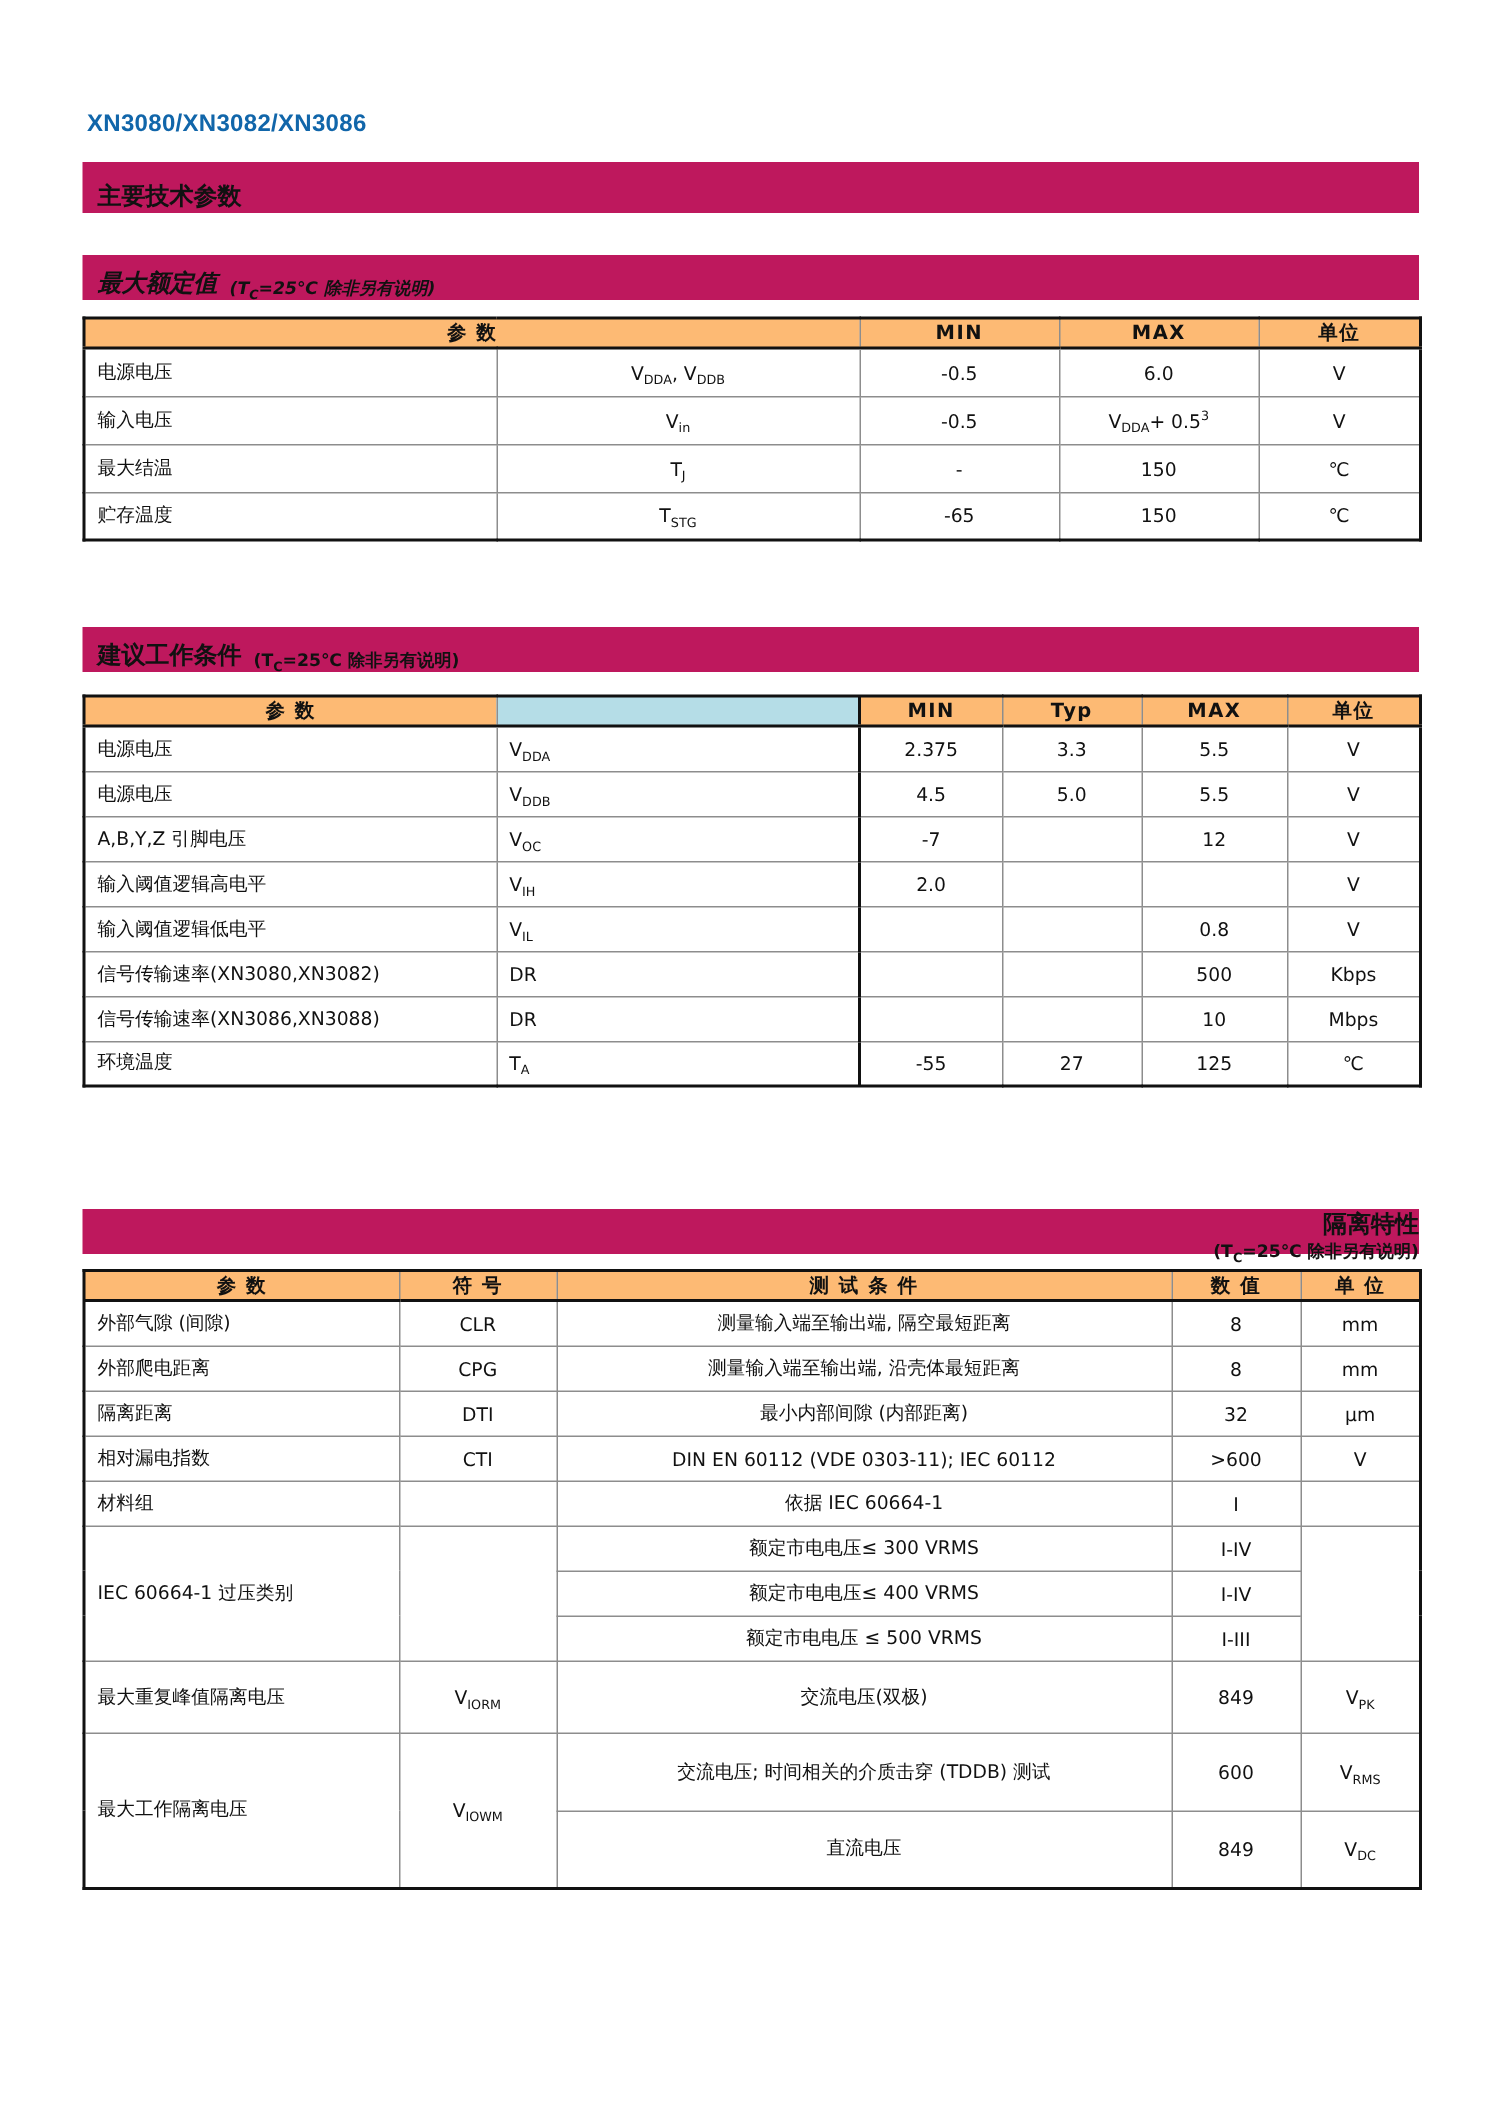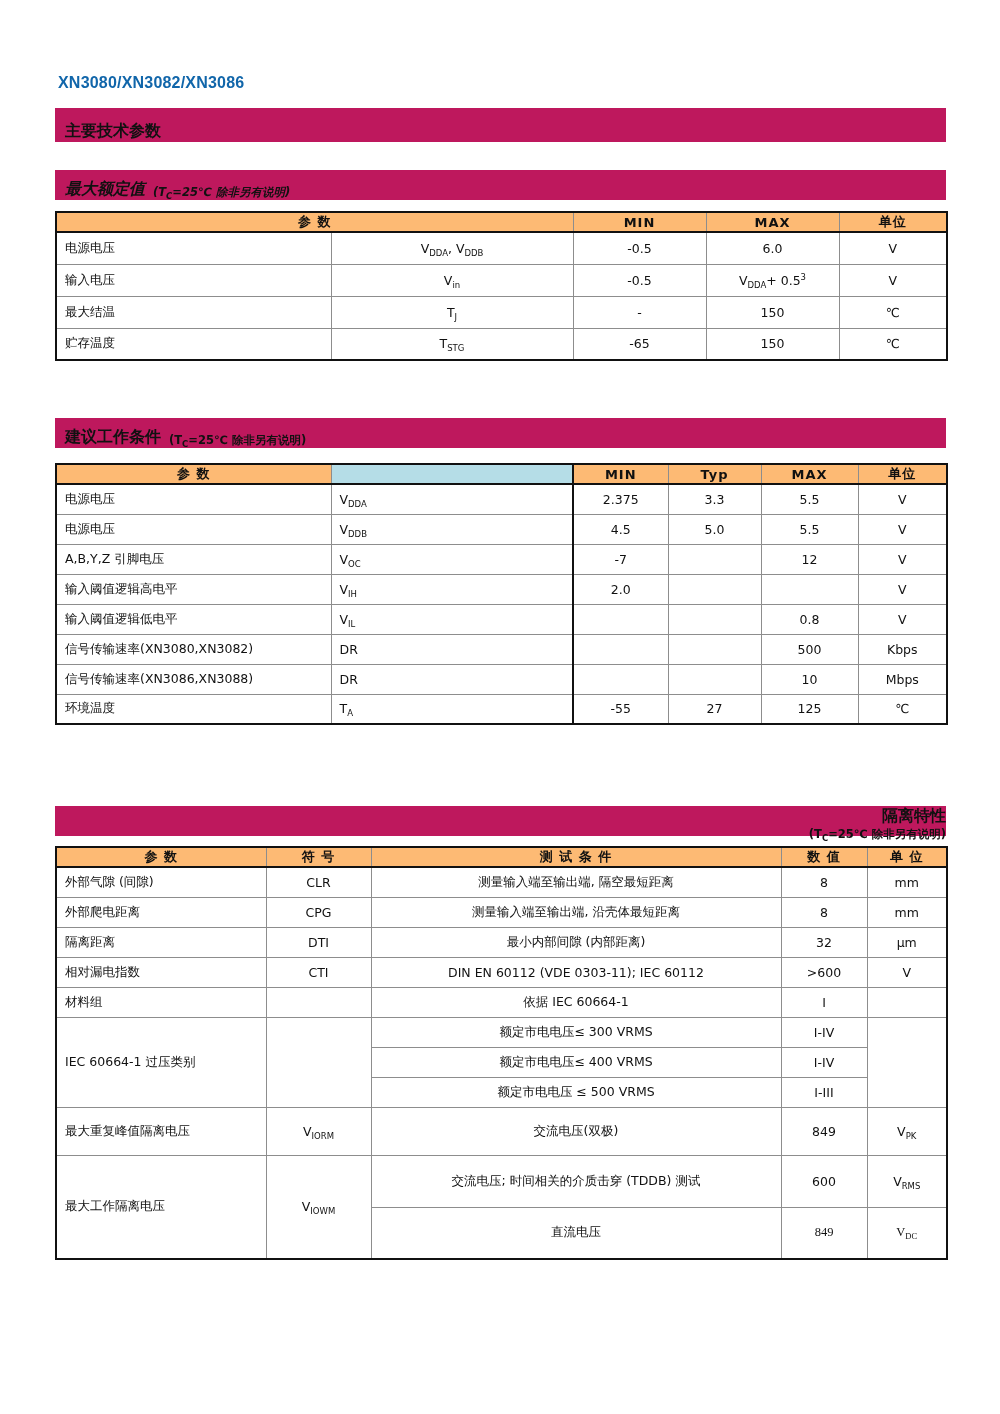--- a/index.html
+++ b/index.html
@@ -316,21 +316,21 @@
           <td class="c">849</td>
           <td class="c">V<sub>PK</sub></td>
         </tr>
         <tr style="height: 52px;">
           <td class="l" rowspan="2">最大工作隔离电压</td>
           <td class="c" rowspan="2">V<sub>IOWM</sub></td>
           <td class="c">交流电压; 时间相关的介质击穿 (TDDB) 测试</td>
           <td class="c">600</td>
           <td class="c">V<sub>RMS</sub></td>
         </tr>
-        <tr style="height: 52px; font-family: Liberation Serif, serif;">
+        <tr style="height: 52px;">
           <td class="c">直流电压</td>
           <td class="c">849</td>
           <td class="c">V<sub>DC</sub></td>
         </tr>
       </tbody>
   </table>
 
 </div>
 
 </body></html>

